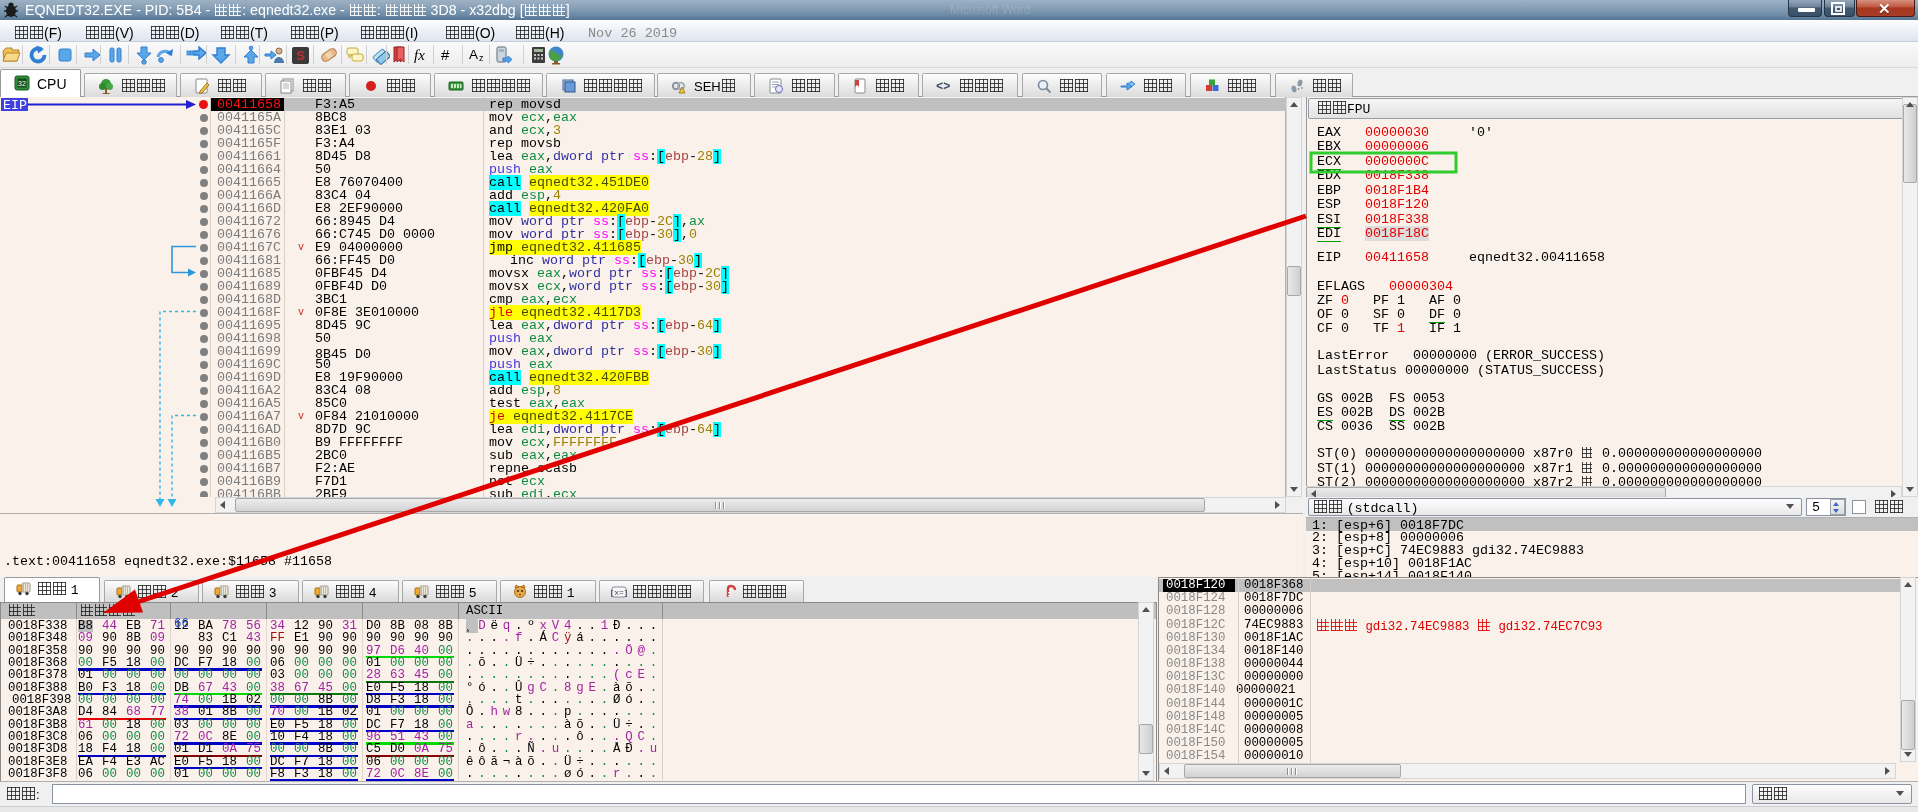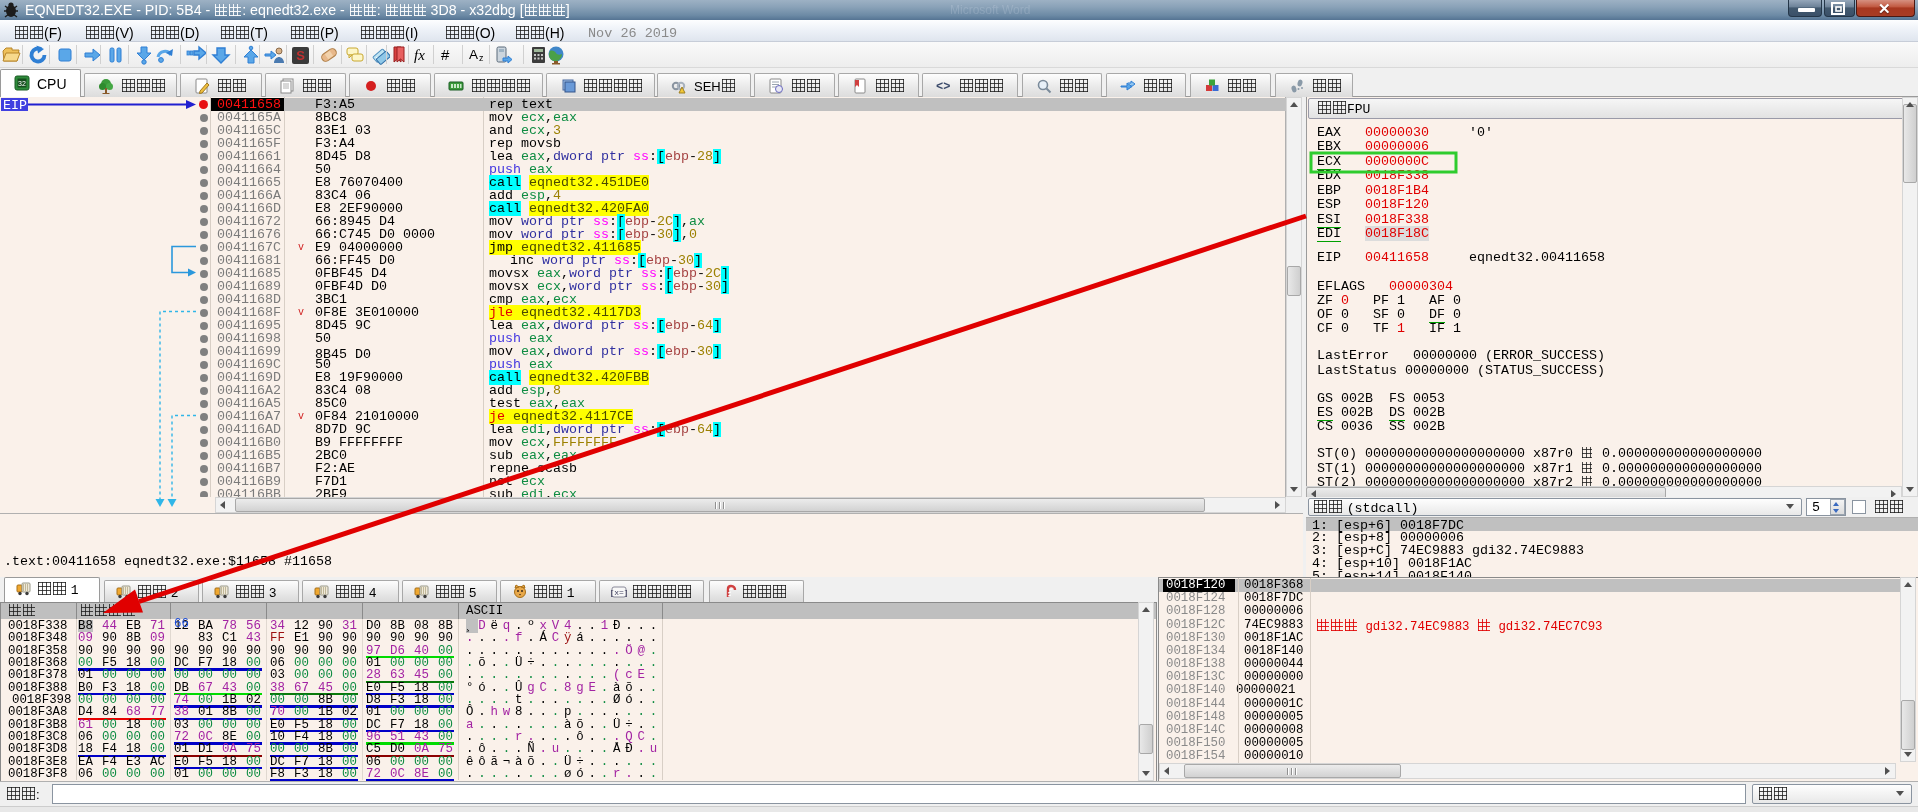--- a/index.html
+++ b/index.html
@@ -288,21 +288,21 @@
 <div class="ab" style="left:4px;top:551px"><span class="mono">.text:00411658 eqnedt32.exe:$11658 #11658</span></div>
 <div class="ab" style="left:210px;top:97px;width:1px;height:400px;background:#d8cfc6"></div>
 <div class="ab" style="left:284px;top:97px;width:1px;height:400px;background:#d8cfc6"></div>
 <div class="ab" style="left:483px;top:97px;width:1px;height:400px;background:#d8cfc6"></div>
 <div class="ab" style="left:0;top:97px;width:1286px;height:400px;overflow:hidden">
     <div class="ab" style="left:211px;top:1px;width:1075px;height:13px;background:#c0c0c0"></div>
     <div class="ab" style="left:211px;top:1px;width:73px;height:13px;background:#000"></div>
     <div class="ab mono" style="left:217px;top:1px;color:#ff1010">00411658</div>
     <div class="ab" style="left:199px;top:3px;width:9px;height:9px;border-radius:50%;background:#e81010"></div>
     <div class="ab mono" style="left:315px;top:1px">F3:A5</div>
-    <div class="ab mono" style="left:489px;top:1px">rep text</div>
+    <div class="ab mono" style="left:489px;top:1px">rep movsd</div>
     <div class="ab mono" style="left:217px;top:14px;color:#7b7b7b">0041165A</div>
     <div class="ab" style="left:200px;top:17px;width:8px;height:8px;border-radius:50%;background:#808080"></div>
     <div class="ab mono" style="left:315px;top:14px">8BC8</div>
     <div class="ab mono" style="left:489px;top:14px">mov <b class="r">ecx</b>,<b class="r">eax</b></div>
     <div class="ab mono" style="left:217px;top:27px;color:#7b7b7b">0041165C</div>
     <div class="ab" style="left:200px;top:30px;width:8px;height:8px;border-radius:50%;background:#808080"></div>
     <div class="ab mono" style="left:315px;top:27px">83E1 03</div>
     <div class="ab mono" style="left:489px;top:27px">and <b class="r">ecx</b>,<b class="o">3</b></div>
     <div class="ab mono" style="left:217px;top:40px;color:#7b7b7b">0041165F</div>
     <div class="ab" style="left:200px;top:43px;width:8px;height:8px;border-radius:50%;background:#808080"></div>
@@ -315,21 +315,21 @@
     <div class="ab mono" style="left:217px;top:66px;color:#7b7b7b">00411664</div>
     <div class="ab" style="left:200px;top:69px;width:8px;height:8px;border-radius:50%;background:#808080"></div>
     <div class="ab mono" style="left:315px;top:66px">50</div>
     <div class="ab mono" style="left:489px;top:66px"><b class="b">push</b> <b class="r">eax</b></div>
     <div class="ab mono" style="left:217px;top:79px;color:#7b7b7b">00411665</div>
     <div class="ab" style="left:200px;top:82px;width:8px;height:8px;border-radius:50%;background:#808080"></div>
     <div class="ab mono" style="left:315px;top:79px">E8 76070400</div>
     <div class="ab mono" style="left:489px;top:79px"><b class="cy">call</b> <b class="dst">eqnedt32.451DE0</b></div>
     <div class="ab mono" style="left:217px;top:92px;color:#7b7b7b">0041166A</div>
     <div class="ab" style="left:200px;top:95px;width:8px;height:8px;border-radius:50%;background:#808080"></div>
-    <div class="ab mono" style="left:315px;top:92px">83C4 06</div>
+    <div class="ab mono" style="left:315px;top:92px">83C4 04</div>
     <div class="ab mono" style="left:489px;top:92px">add <b class="r">esp</b>,<b class="o">4</b></div>
     <div class="ab mono" style="left:217px;top:105px;color:#7b7b7b">0041166D</div>
     <div class="ab" style="left:200px;top:108px;width:8px;height:8px;border-radius:50%;background:#808080"></div>
     <div class="ab mono" style="left:315px;top:105px">E8 2EF90000</div>
     <div class="ab mono" style="left:489px;top:105px"><b class="cy">call</b> <b class="dst">eqnedt32.420FA0</b></div>
     <div class="ab mono" style="left:217px;top:118px;color:#7b7b7b">00411672</div>
     <div class="ab" style="left:200px;top:121px;width:8px;height:8px;border-radius:50%;background:#808080"></div>
     <div class="ab mono" style="left:315px;top:118px">66:8945 D4</div>
     <div class="ab mono" style="left:489px;top:118px">mov <b class="n">word ptr</b> <b class="s">ss</b>:<b class="cy">[</b><b class="m">ebp</b>-<b class="o">2C</b><b class="cy">]</b>,<b class="r">ax</b></div>
     <div class="ab mono" style="left:217px;top:131px;color:#7b7b7b">00411676</div>

